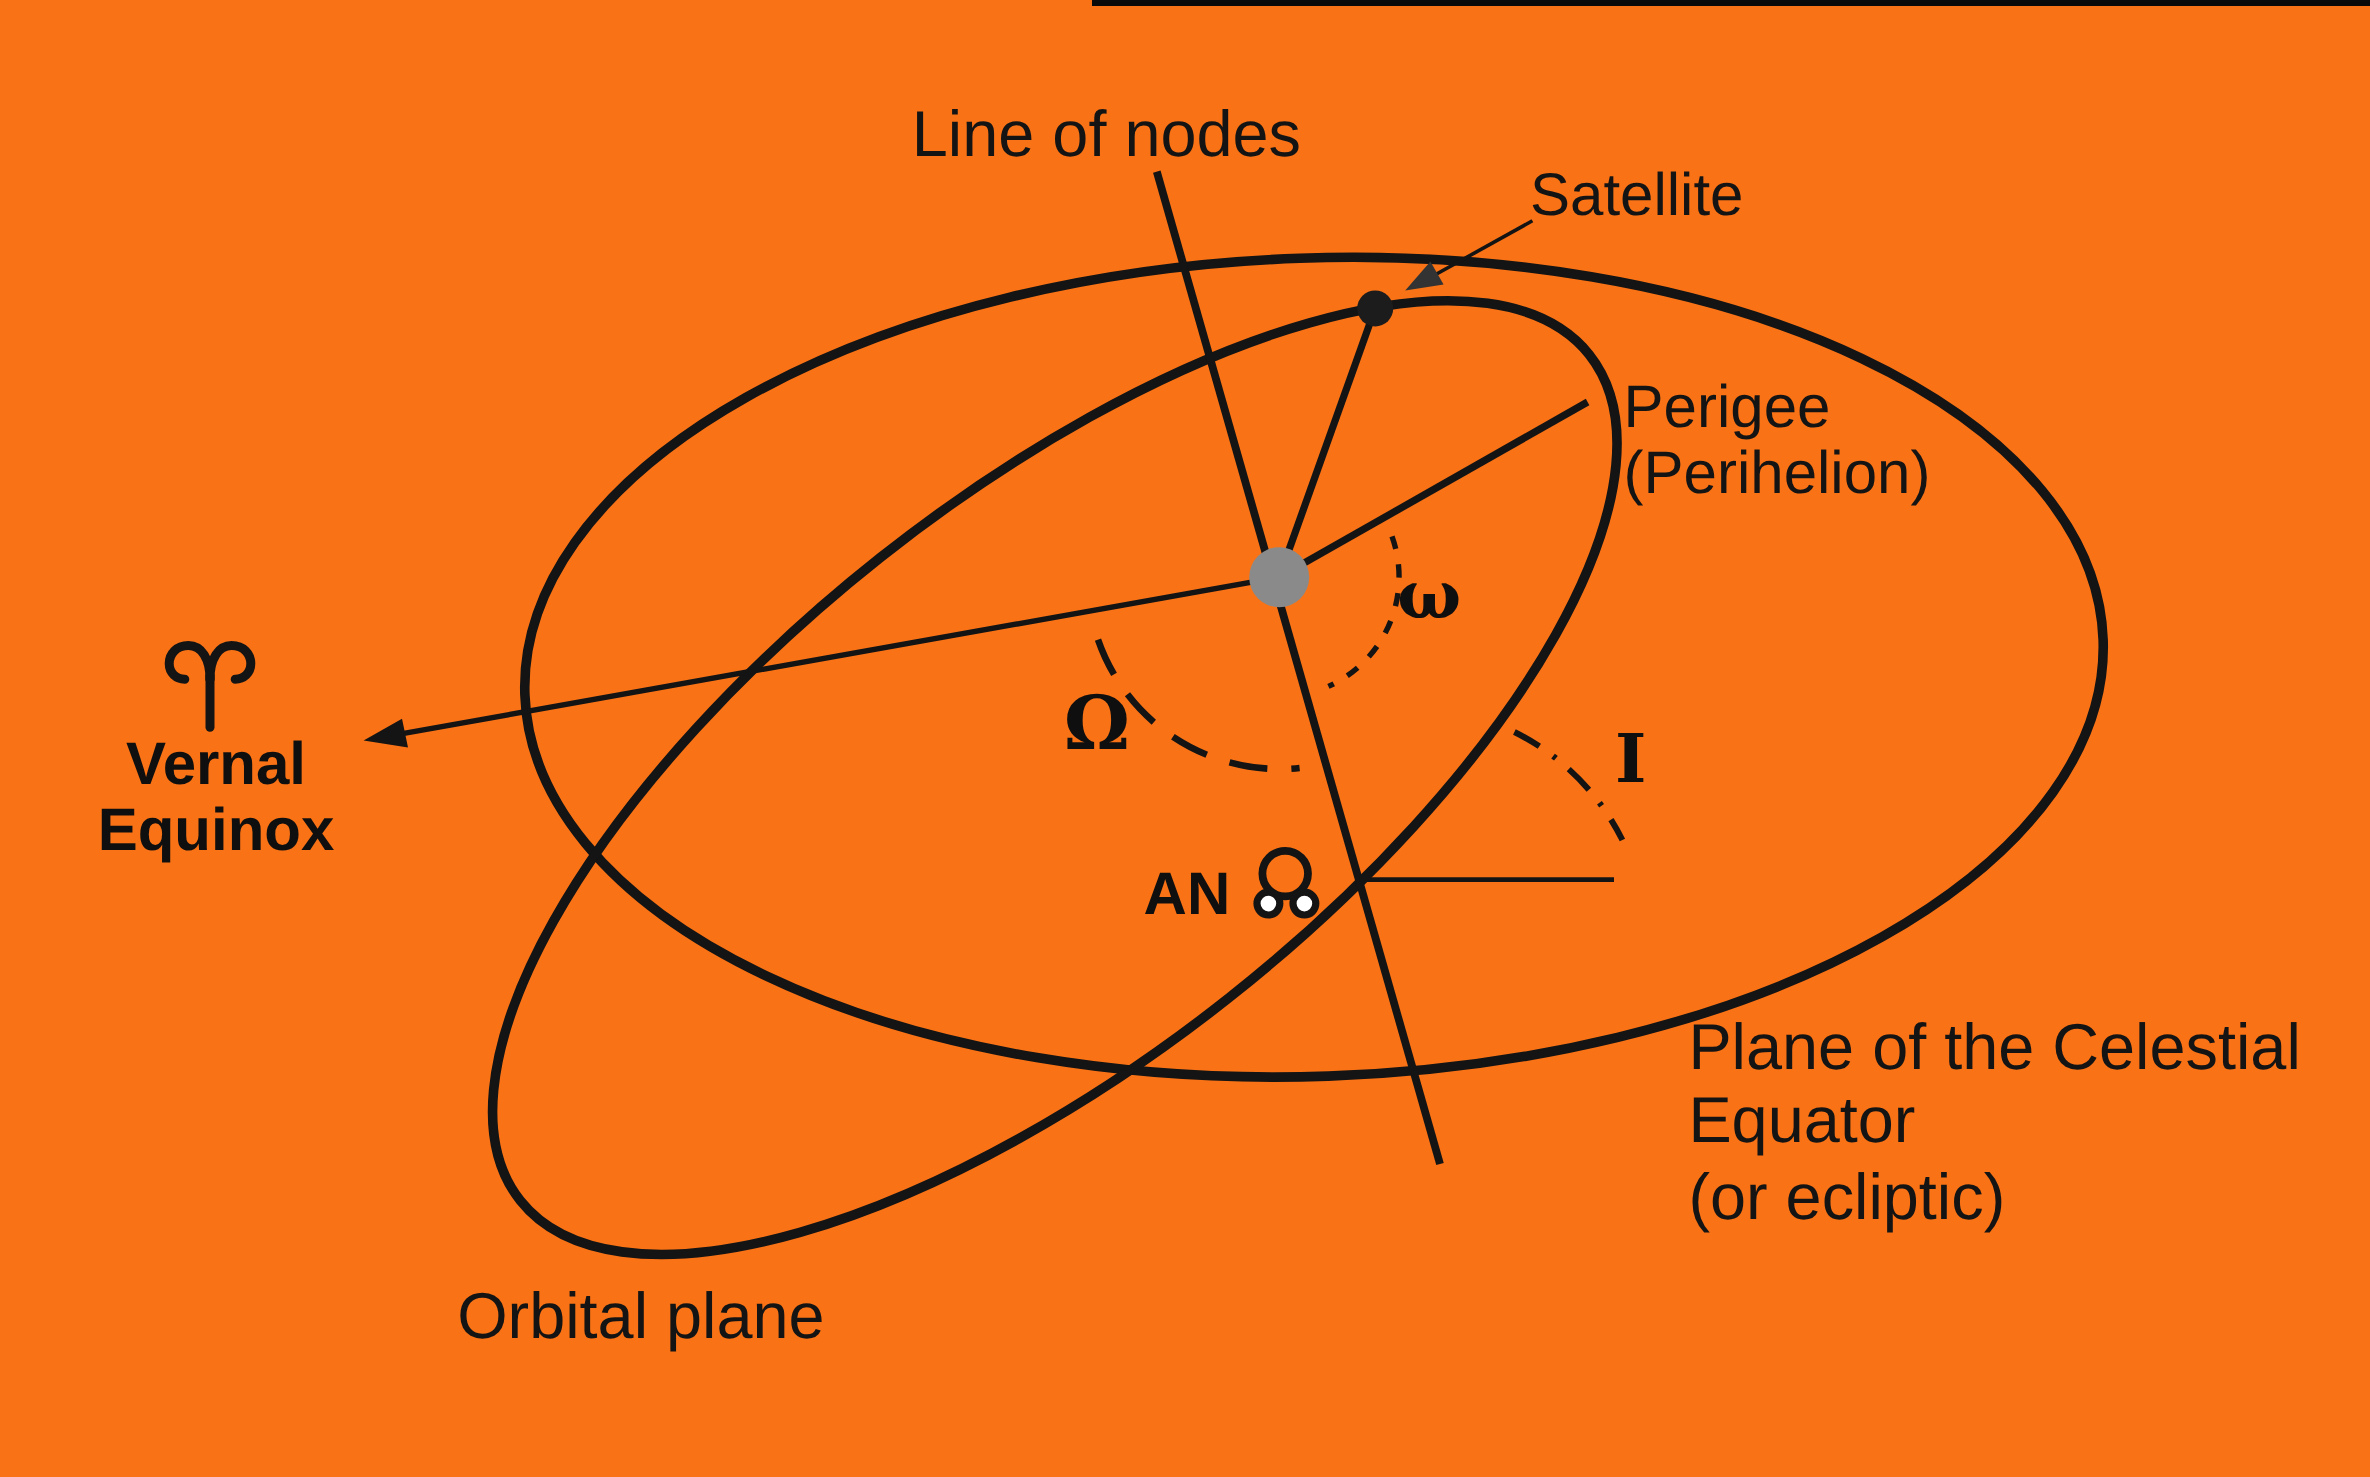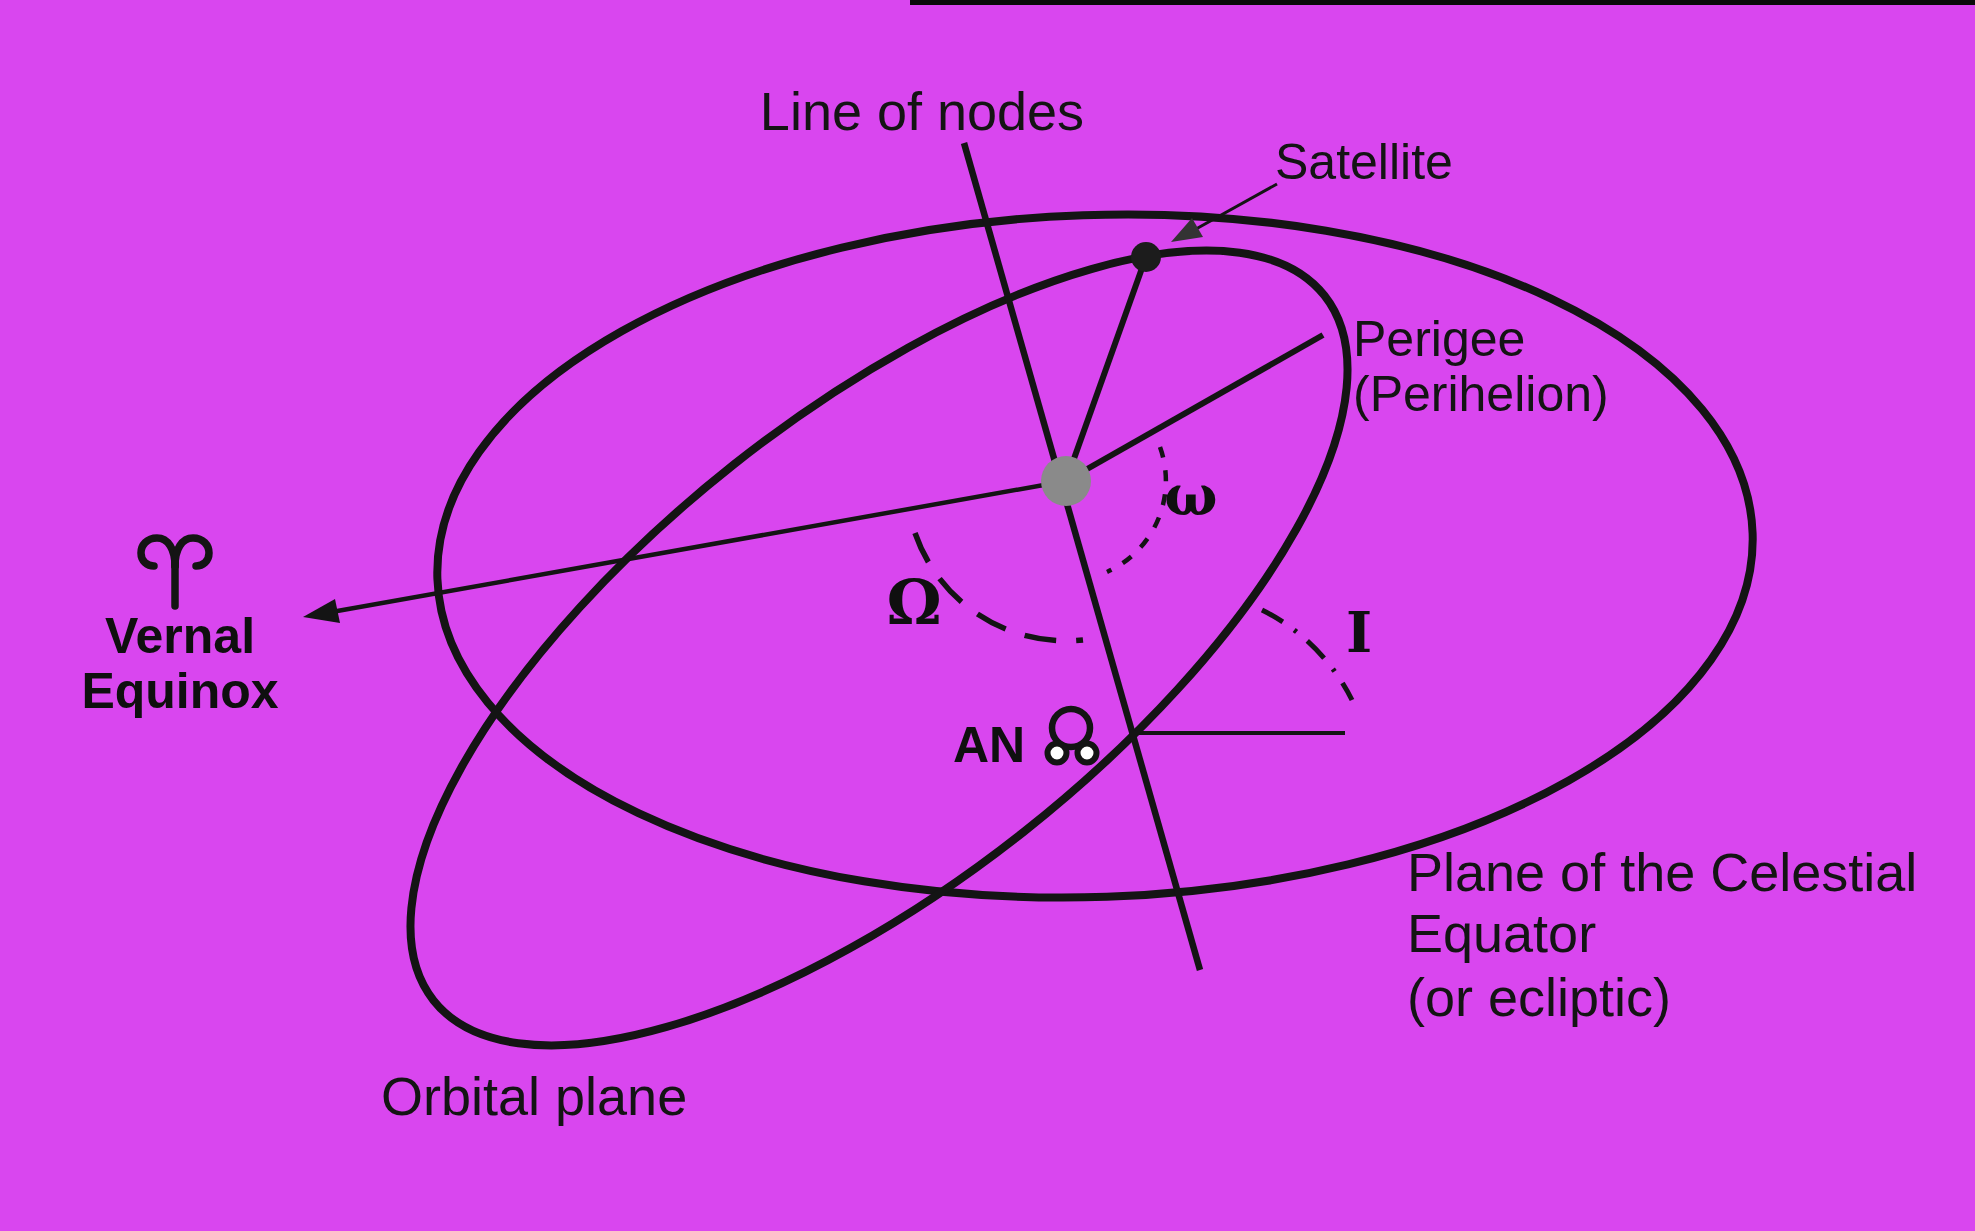--- a/index.html
+++ b/index.html
@@ -4,21 +4,21 @@
 <style>
   html, body {
     margin: 0;
     padding: 0;
     background: #ffffff;
   }
   .stage {
     position: relative;
     width: 1975px;
     height: 1231px;
-    background: #d946ef;
+    background: #f97316;
     overflow: hidden;
     font-family: "Liberation Sans", sans-serif;
   }
   svg { display: block; }
   .lbl {
     font-family: "Liberation Sans", sans-serif;
     font-size: 54px;
     fill: #141414;
   }
   .lbl-sm { font-size: 50px; }

